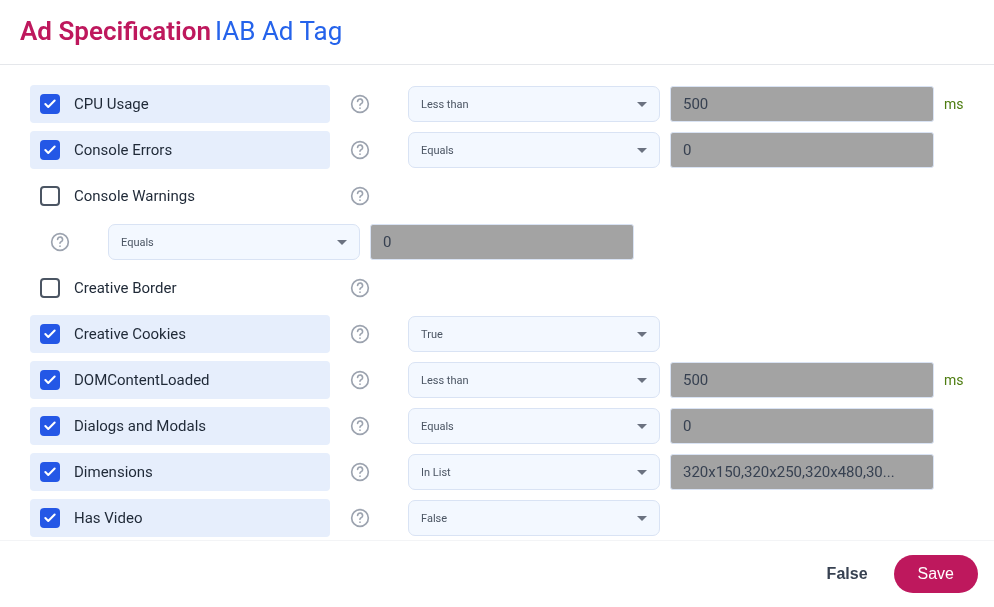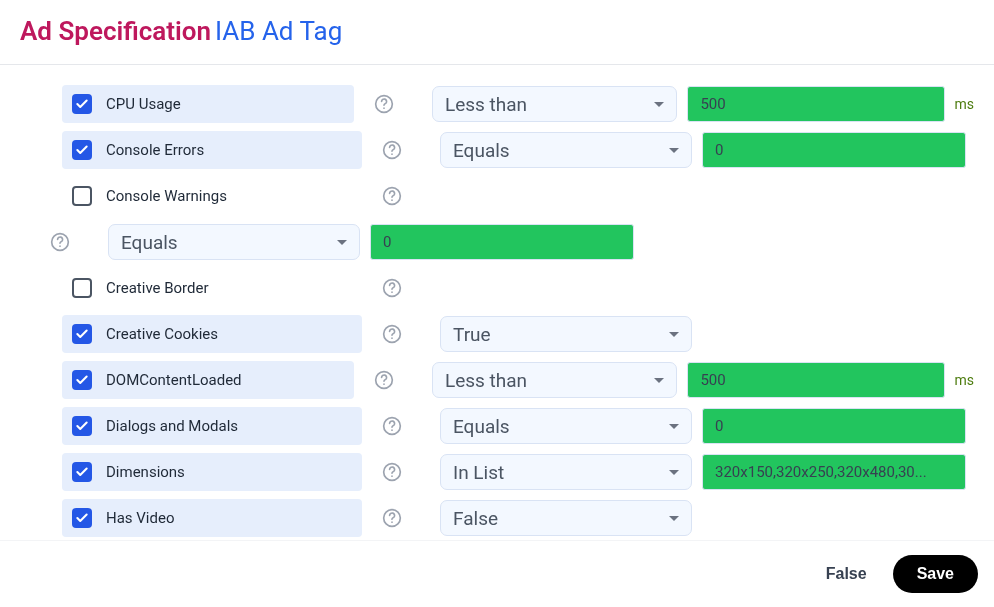--- a/index.html
+++ b/index.html
@@ -42,21 +42,20 @@
     height: 38px;
     margin-bottom: 8px;
   }
   .chk-label-wrap {
     width: 300px;
     height: 38px;
     display: flex;
     align-items: center;
     padding: 0 10px;
     border-radius: 4px;
-    margin-left: 32px;
   }
   .chk-label-wrap.checked {
     background: #e6eefc;
   }
   .chk {
     width: 20px;
     height: 20px;
     border-radius: 4px;
     display: flex;
     align-items: center;
@@ -94,27 +93,27 @@
     width: 252px;
     height: 36px;
     border: 1px solid #d9e3f4;
     background: #f3f8ff;
     border-radius: 7px;
     display: flex;
     align-items: center;
     justify-content: space-between;
     padding: 0 12px;
     margin-right: 10px;
-    font-size: 19px;
+    font-size: 11px;
     color: #4b5563;
   }
   .input {
     height: 36px;
     border: 1px solid #d9e3f4;
-    background: #22c55e;
+    background: #a3a3a3;
     border-radius: 3px;
     display: flex;
     align-items: center;
     padding: 0 12px;
     font-size: 15px;
     color: #374151;
     width: 264px;
   }
   .suffix {
     margin-left: 10px;
@@ -138,23 +137,23 @@
     font-size: 16px;
     font-weight: 600;
     color: #374151;
     background: none;
     border: none;
     padding: 10px 18px;
     cursor: pointer;
   }
   .btn-save {
     font-size: 16px;
-    font-weight: 700;
+    font-weight: 400;
     color: #fff;
-    background: #000000;
+    background: #be185d;
     border: none;
     border-radius: 22px;
     padding: 10px 24px;
     cursor: pointer;
     margin-left: 8px;
   }
 </style>
 </head>
 <body>
 

